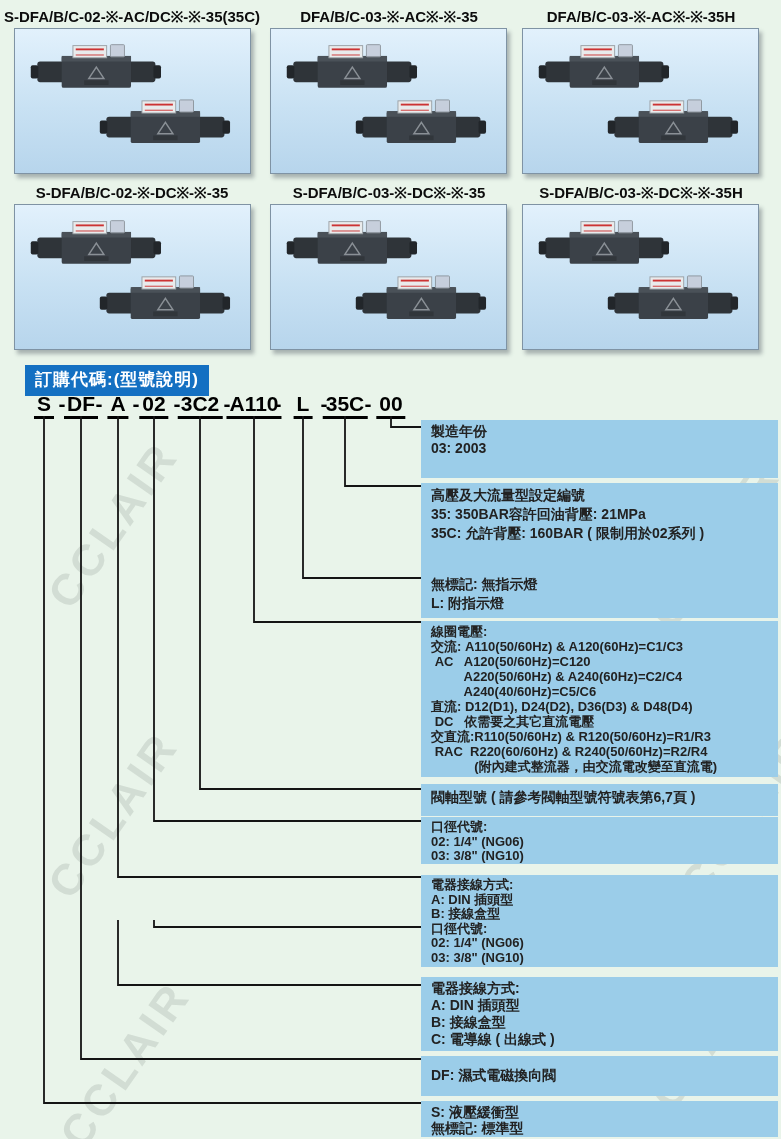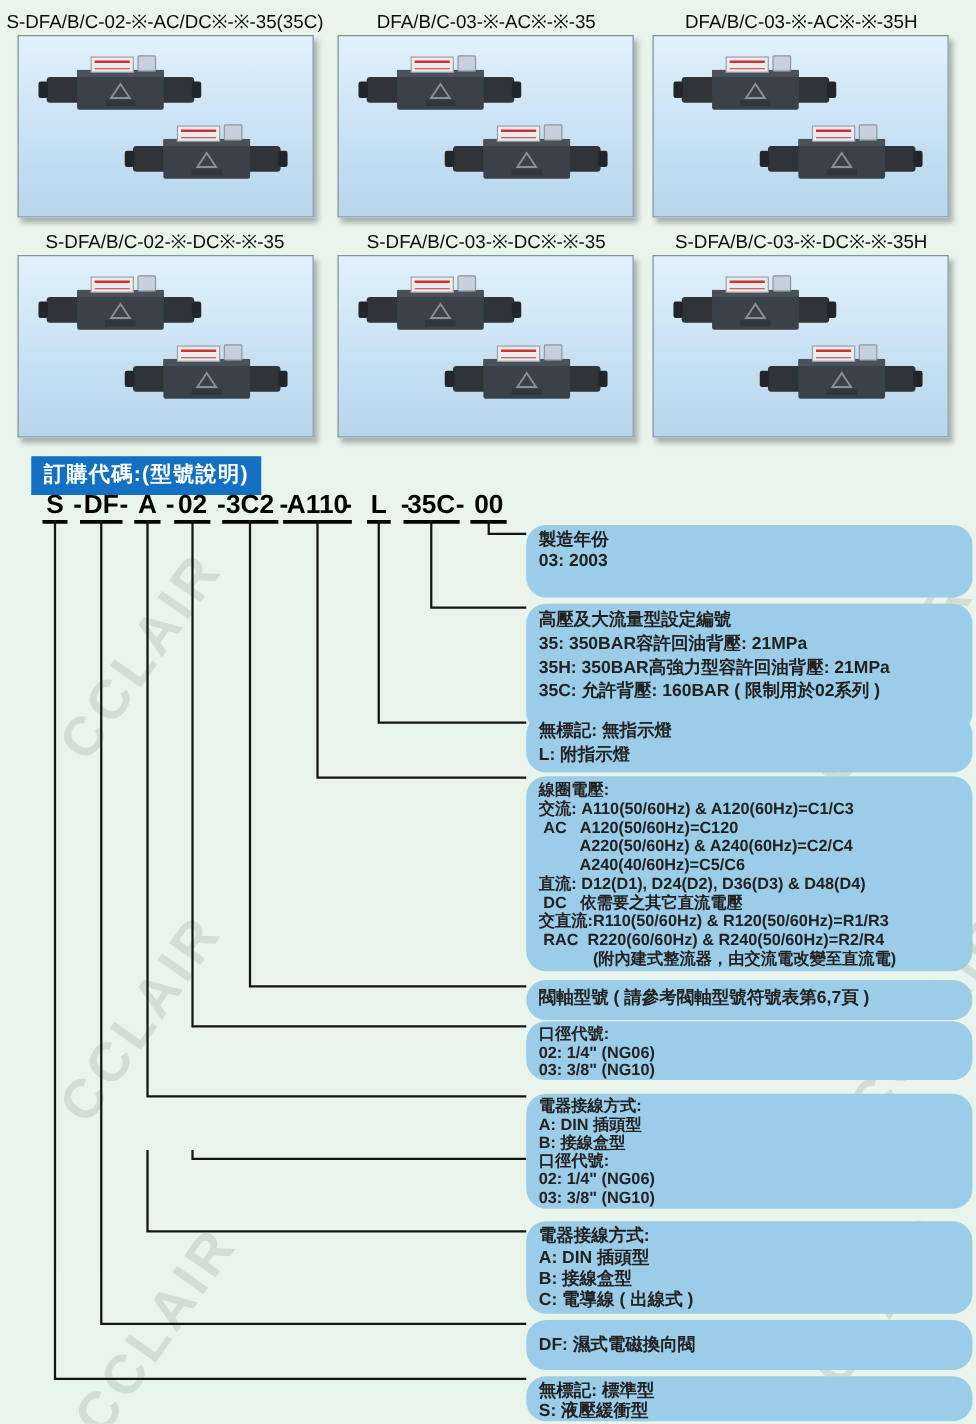--- a/index.html
+++ b/index.html
@@ -12,21 +12,21 @@
 
   
   .wm{
     position:absolute;color:rgba(150,162,156,0.28);
     font-size:44px;font-weight:bold;letter-spacing:4px;
     transform:rotate(-55deg);pointer-events:none;white-space:nowrap;
   }
 
   
   .plabel{
-    position:absolute;font-weight:normal;font-size:15px;color:#0c0c0c;
+    position:absolute;font-weight:bold;font-size:15px;color:#0c0c0c;
     transform:translateX(-50%);white-space:nowrap;
   }
   .photo{
     position:absolute;width:237px;height:146px;box-sizing:border-box;
     background:linear-gradient(180deg,#e2f1fc 0%,#c8e1f3 55%,#b7d5ec 100%);
     border:1px solid #7f93a4;
     box-shadow:3px 4px 4px rgba(70,80,90,0.40);
   }
   .photo svg{display:block;width:100%;height:100%;}
 
@@ -45,21 +45,20 @@
   .dash{
     position:absolute;top:394px;transform:translateX(-50%);
     font-size:21px;line-height:20px;font-weight:bold;color:#000;white-space:nowrap;
   }
   .leads{position:absolute;left:0;top:0;pointer-events:none;}
 
   .box{
     position:absolute;left:421px;width:357px;box-sizing:border-box;
     background:#9bcde9;color:#222;font-weight:bold;
     padding:3px 6px 0 10px;
-    border-radius:16px;
   }
   .box div{white-space:pre-wrap;}
 </style>
 </head>
 <body>
 
 <svg width="0" height="0" style="position:absolute" aria-hidden="true">
   <defs>
     <g id="valve">
       <rect x="0" y="20" width="30" height="22" rx="3" fill="#2f3439"></rect>
@@ -170,21 +169,20 @@
   </svg>
 
   <div class="box" style="top:420px;height:58px;font-size:14px;line-height:17px">
       <div>製造年份</div>
       <div>03: 2003</div>
     </div>
 
   <div class="box" style="top:483px;height:103px;font-size:14px;line-height:19px">
       <div>高壓及大流量型設定編號</div>
       <div>35: 350BAR容許回油背壓: 21MPa</div>
-      <div>35H: 350BAR高強力型容許回油背壓: 21MPa</div>
       <div>35C: 允許背壓: 160BAR ( 限制用於02系列 )</div>
     </div>
 
   <div class="box" style="top:572px;height:46px;font-size:14px;line-height:19px">
       <div>無標記: 無指示燈</div>
       <div>L: 附指示燈</div>
     </div>
 
   <div class="box" style="top:621px;height:156px;font-size:13px;line-height:15px">
       <div>線圈電壓:</div>
@@ -223,17 +221,17 @@
       <div>A: DIN 插頭型</div>
       <div>B: 接線盒型</div>
       <div>C: 電導線 ( 出線式 )</div>
     </div>
 
   <div class="box" style="top:1056px;height:40px;font-size:14px;line-height:20px;padding-top:9px">
       <div>DF: 濕式電磁換向閥</div>
     </div>
 
   <div class="box" style="top:1101px;height:36px;font-size:14px;line-height:16px">
+      <div>S: 液壓緩衝型</div>
       <div>無標記: 標準型</div>
-      <div>S: 液壓緩衝型</div>
     </div>
 
 </div>
 
 </body></html>

